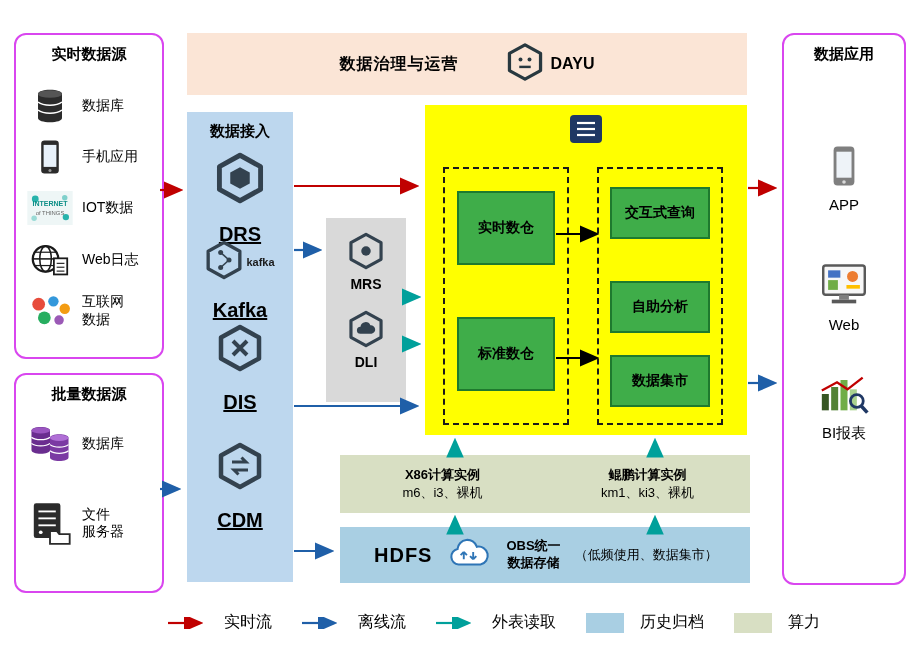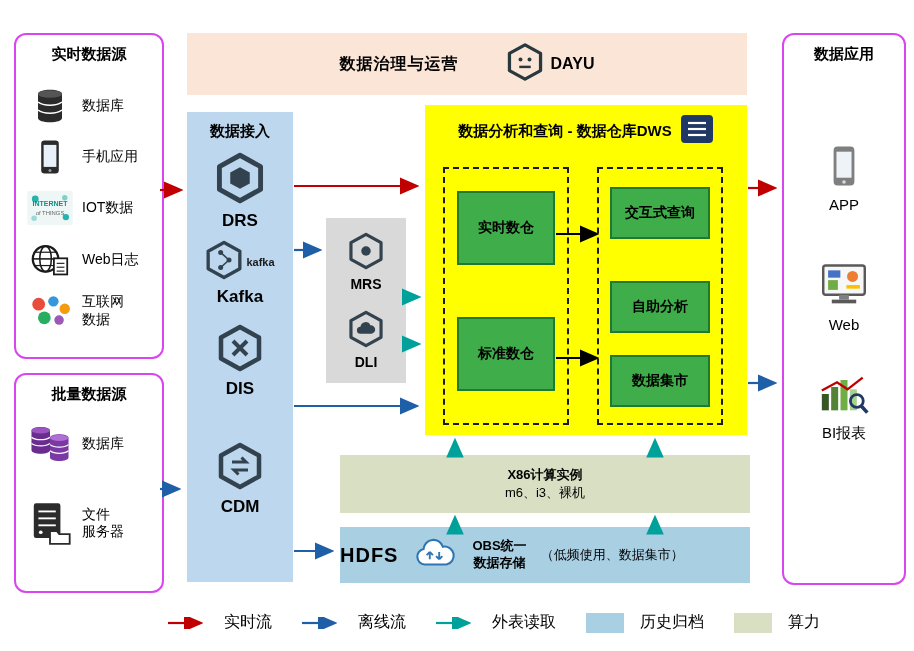--- a/index.html
+++ b/index.html
@@ -19,26 +19,26 @@
   .banner { position:absolute; left:187px; top:33px; width:560px; height:62px; background:#fbe5d6;
             display:flex; align-items:center; justify-content:center; gap:48px; }
   .banner-title { font-weight:bold; font-size:16px; letter-spacing:1px; }
   .logo-wrap { display:flex; align-items:center; gap:8px; }
   .logo-text { font-weight:bold; font-size:16px; }
 
   
   .ingest { position:absolute; left:187px; top:112px; width:106px; height:470px; background:#bdd7ee; }
   .ing-title { text-align:center; font-weight:bold; font-size:15px; padding-top:10px; }
   .ing-item { position:absolute; left:0; width:100%; text-align:center; }
-  .ing-label { font-weight:bold; font-size:17px; margin-top:3px; }
+  .ing-label { font-weight:bold; font-size:20px; margin-top:15px;text-decoration:underline; }
   .kafka-row { display:flex; align-items:center; justify-content:center; gap:3px; }
   .kafka-word { font-size:11px; font-weight:bold; color:#1a1a1a; }
 
   
-  .gray-box { position:absolute; left:326px; top:218px; width:80px; height:165px; background:#d9d9d9; }
+  .gray-box { position:absolute; left:326px; top:218px; width:80px; height:184px; background:#d9d9d9; }
   .mw-item { position:absolute; left:0; width:100%; text-align:center; }
   .mw-label { font-weight:bold; font-size:14px; margin-top:2px; }
 
   
   .warehouse { position:absolute; left:425px; top:105px; width:322px; height:330px; background:#ffff00; }
   .wh-titlebar { position:absolute; top:9px; left:0; width:100%; display:flex; align-items:center; justify-content:center; gap:8px; }
   .wh-title { font-weight:bold; font-size:15px; }
   .dashed { position:absolute; border:2px dashed #1a1a1a; }
   .dash-left  { left:18px;  top:62px; width:122px; height:254px; }
   .dash-right { left:172px; top:62px; width:122px; height:254px; }
@@ -48,21 +48,21 @@
 
   
   .compute { position:absolute; left:340px; top:455px; width:410px; height:58px; background:#d8dfc3;
              display:flex; align-items:center; }
   .comp-col { flex:1; text-align:center; line-height:1.35; }
   .comp-title { font-weight:bold; font-size:13px; }
   .comp-sub { font-size:13px; }
 
   
   .storage { position:absolute; left:340px; top:527px; width:410px; height:56px; background:#a9cfe3;
-             display:flex; align-items:center; gap:14px; box-sizing:border-box; }
+             display:flex; align-items:center; gap:14px; padding-left:34px; box-sizing:border-box; }
   .hdfs-label { font-weight:bold; font-size:20px; letter-spacing:1px; }
   .obs-text { font-weight:bold; font-size:13px; text-align:center; line-height:1.3; white-space:pre-line; }
   .obs-note { font-size:13px; }
 
   
   .app-item { position:absolute; left:0; width:100%; text-align:center; }
   .app-label { font-size:15px; margin-top:5px; }
 
   
   .arrows { position:absolute; left:0; top:0; z-index:6; pointer-events:none; }
@@ -269,21 +269,20 @@
           <polygon points="22,3 41,13.5 41,34.5 22,45 3,34.5 3,13.5" fill="none" stroke="#33424f" stroke-width="4" stroke-linejoin="round"></polygon>
           <path d="M15 30a4.5 4.5 0 110-9 6.5 6.5 0 0112.5-1.6A4.8 4.8 0 0129 30z" fill="#33424f"></path>
         </svg>
       </span>
       <div class="mw-label">DLI</div>
     </div>
   </div>
 
   <div class="warehouse">
     <div class="wh-titlebar">
-      <span class="wh-title">数据分析和查询 - 数据仓库DWS</span>
       <span>
         <svg width="34" height="30" viewBox="0 0 34 30">
           <rect x="1" y="1" width="32" height="28" rx="4" fill="#1f3864"></rect>
           <line x1="8" y1="9" x2="26" y2="9" stroke="#fff" stroke-width="2.2"></line>
           <line x1="8" y1="15" x2="26" y2="15" stroke="#fff" stroke-width="2.2"></line>
           <line x1="8" y1="21" x2="26" y2="21" stroke="#fff" stroke-width="2.2"></line>
         </svg>
       </span>
     </div>
 
@@ -296,20 +295,24 @@
       <div class="gnode" style="left:11px; top:18px;  width:96px; height:48px;">交互式查询</div>
       <div class="gnode" style="left:11px; top:112px; width:96px; height:48px;">自助分析</div>
       <div class="gnode" style="left:11px; top:186px; width:96px; height:48px;">数据集市</div>
     </div>
   </div>
 
   <div class="compute">
     <div class="comp-col">
       <div class="comp-title">X86计算实例</div>
       <div class="comp-sub">m6、i3、裸机</div>
+    </div>
+    <div class="comp-col">
+      <div class="comp-title">鲲鹏计算实例</div>
+      <div class="comp-sub">km1、ki3、裸机</div>
     </div>
   </div>
 
   <div class="storage">
     <span class="hdfs-label">HDFS</span>
     <span>
       <svg width="46" height="32" viewBox="0 0 44 30">
         <path d="M12 26a7.5 7.5 0 01-1-14.8A9.5 9.5 0 0129.5 9 6.8 6.8 0 0133 26z" fill="#fff" stroke="#2e75b6" stroke-width="2"></path>
         <path d="M17 21v-7m0 0l-3 3m3-3l3 3" stroke="#2e75b6" stroke-width="1.8" fill="none"></path>
         <path d="M26 14v7m0 0l-3-3m3 3l3-3" stroke="#2e75b6" stroke-width="1.8" fill="none"></path>

